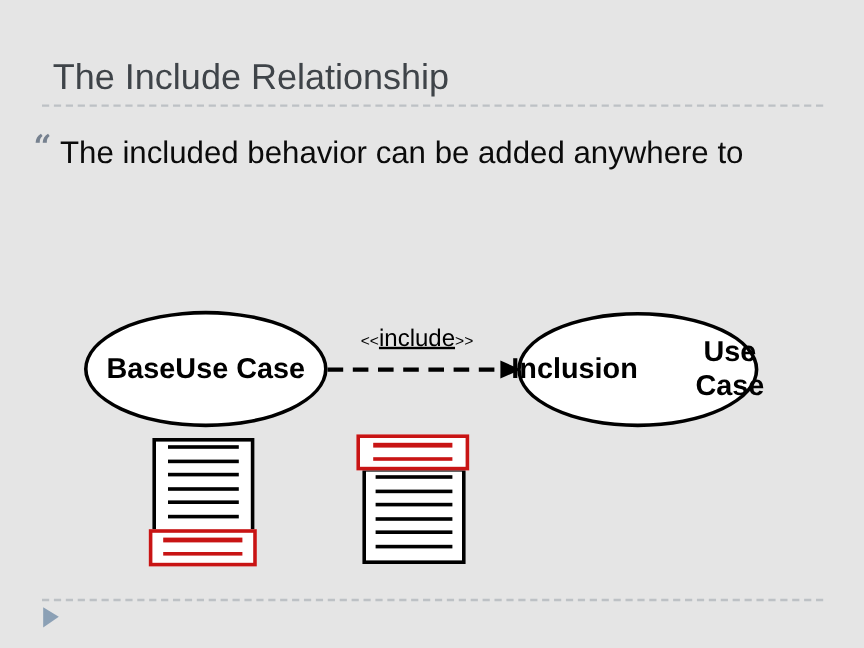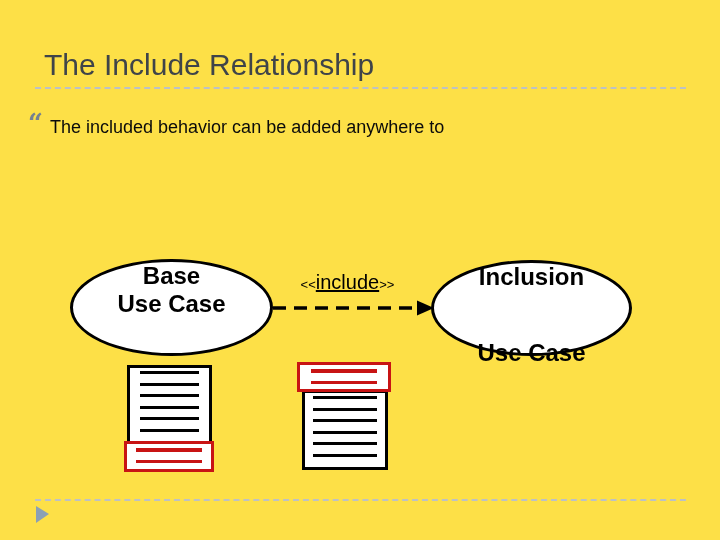--- a/index.html
+++ b/index.html
@@ -1,21 +1,21 @@
 <!DOCTYPE html>
 <html style="--title: #3F4449; --body-text: #0B0B0B; --divider: #BDC1C5; --bullet: #76818F; --accent-red: #C81414; --stroke-black: #000000; --footer-triangle: #8BA0B5;"><head>
 <meta charset="utf-8">
 <style>
   html, body { margin: 0; padding: 0; background: #ffffff; }
 
   .slide {
     position: relative;
     width: 720px;
     height: 540px;
-    background: #fde047;
+    background: #e5e5e5;
     font-family: "Liberation Sans", sans-serif;
     overflow: hidden;
   }
 
   
   .title {
     position: absolute;
     left: 44px;
     top: 49px;
     font-size: 30px;
@@ -42,36 +42,37 @@
     font-family: "DejaVu Serif", serif;
     font-weight: bold;
     font-size: 26px;
     line-height: 26px;
     color: var(--bullet, #76818F);
   }
   .body-text {
     position: absolute;
     left: 50px;
     top: 112px;
-    font-size: 18px;
+    font-size: 26px;
     line-height: 31.5px;
     color: var(--body-text, #0B0B0B);
     white-space: nowrap;
   }
 
   
   .ellipse {
     position: absolute;
     box-sizing: border-box;
     border: 3px solid var(--stroke-black, #000);
     border-radius: 50%;
     background: #fff;
     display: flex;
-    flex-direction: column;
+    flex-direction: row;
     align-items: center;
+    justify-content: center;
     text-align: center;
     font-weight: bold;
     font-size: 24px;
     line-height: 28px;
     color: #000;
   }
   .ellipse-base { left: 70px; top: 259px; width: 203px; height: 97px; }
   .ellipse-inclusion { left: 431px; top: 260px; width: 201px; height: 96px; gap: 48px; }
 
   

